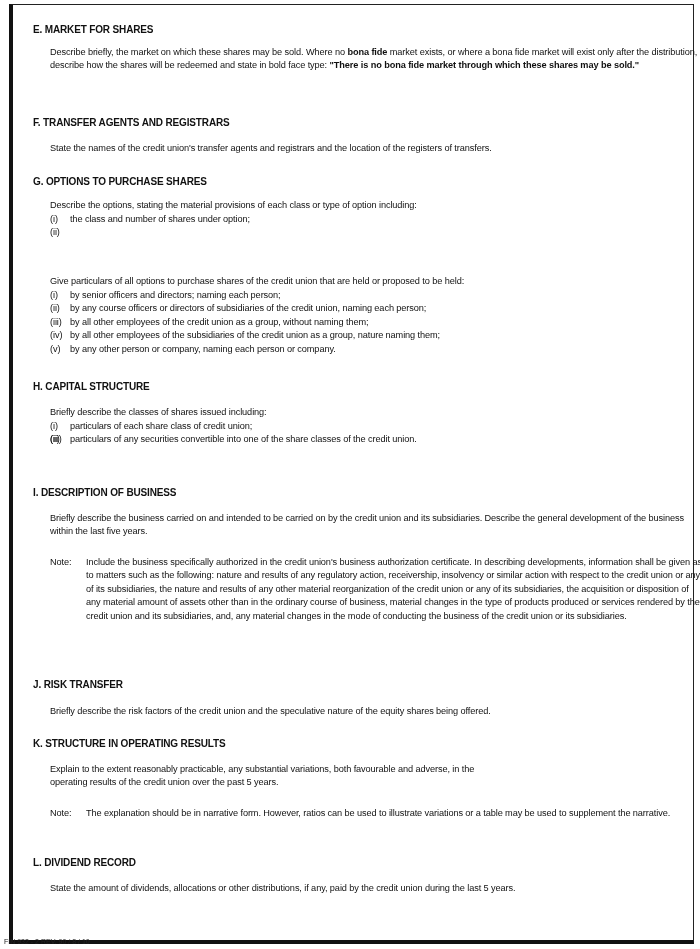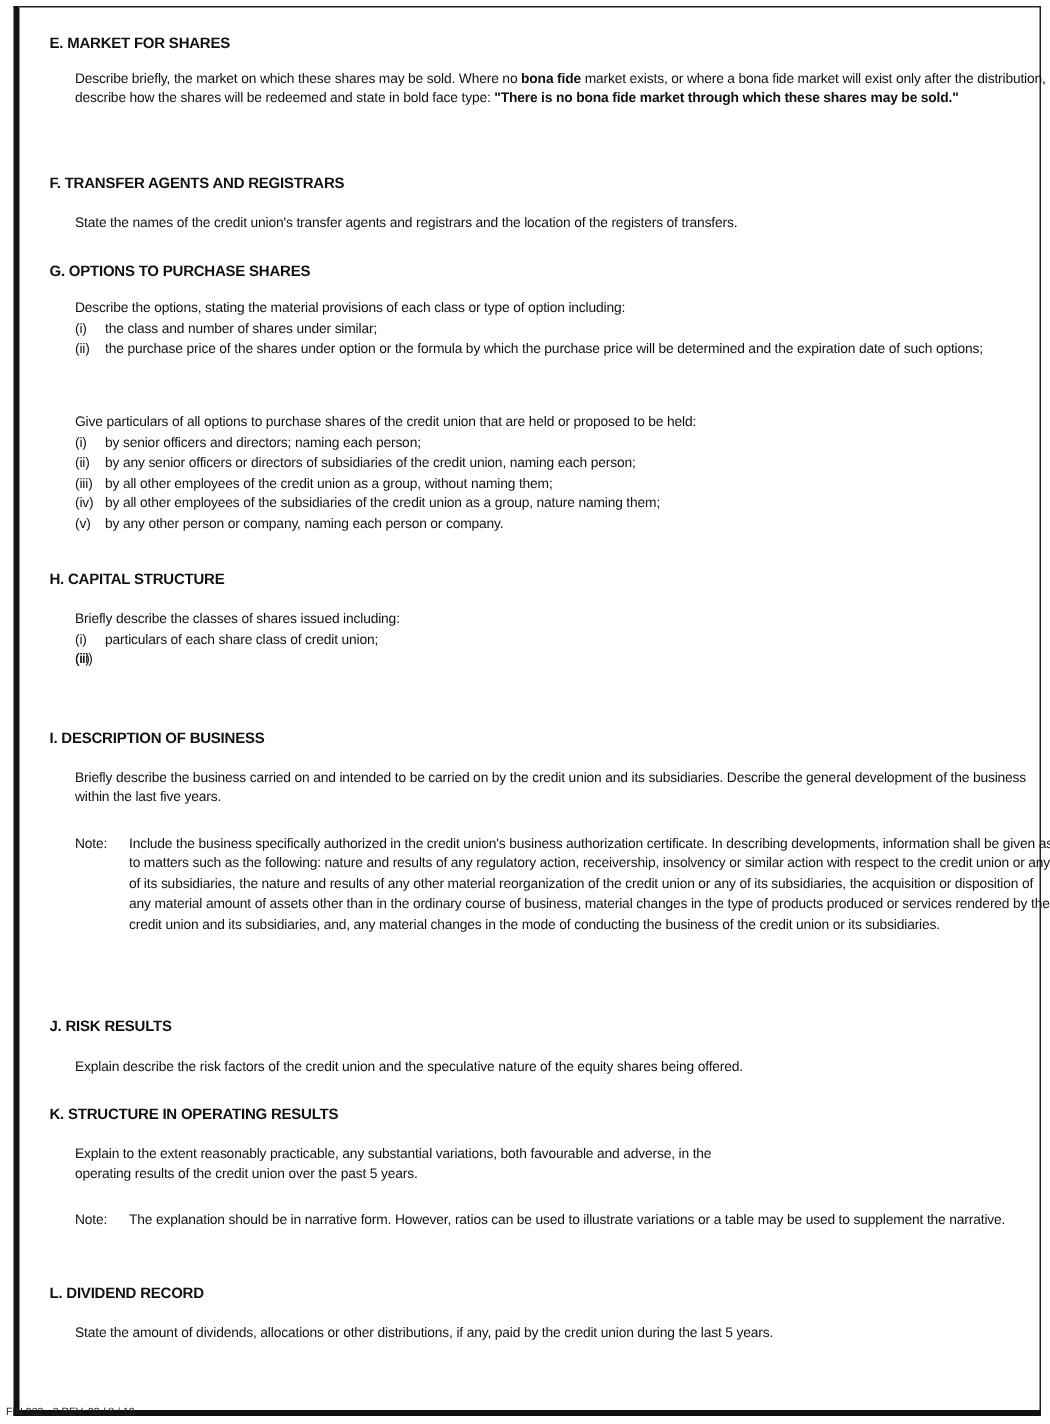--- a/index.html
+++ b/index.html
@@ -99,49 +99,49 @@
     <div class="para" style="top:41px; width:650px;">
       <span>Describe briefly, the market on which these shares may be sold.  Where no </span><b>bona fide</b><span>  market exists, or where a bona fide market will exist only after the distribution, describe how the shares will be redeemed and state in bold face type:  </span><b>"There is no bona fide market through which these shares  may be sold."</b>
     </div>
 
     <div class="sec-title" style="top:111px;">F.  TRANSFER AGENTS AND REGISTRARS</div>
     <div class="para" style="top:137px;">State the names of the credit union's transfer agents and registrars and the location of the registers of transfers.</div>
 
     <div class="sec-title" style="top:170px;">G.  OPTIONS TO PURCHASE SHARES</div>
     <div class="para" style="top:194px;">Describe the options, stating the material provisions of each class or type of option including:</div>
     <ul class="list" style="top:208px;">
-      <li><span class="num">(i)</span><span>the class and number of shares under similar;</span></li>
-      <li><span class="num">(ii)</span><span>the purchase price of the shares under option or the formula by which the purchase price will be determined and the expiration date of such options;</span></li>
+      <li><span class="num">(i)</span><span>the class and number of shares under option;</span></li>
+      <li><span class="num">(ii)</span></li>
     </ul>
     <div class="para" style="top:270px;">Give particulars of all options to purchase shares of the credit union that are held or proposed to be held:</div>
     <ul class="list" style="top:284px;">
       <li><span class="num">(i)</span><span>by senior officers and directors; naming each  person;</span></li>
-      <li><span class="num">(ii)</span><span>by any senior officers or directors of subsidiaries of the credit union, naming each  person;</span></li>
+      <li><span class="num">(ii)</span><span>by any course officers or directors of subsidiaries of the credit union, naming each  person;</span></li>
       <li><span class="num">(iii)</span><span>by all other employees of the credit union as a group, without naming them;</span></li>
       <li><span class="num">(iv)</span><span>by all other employees of the subsidiaries of the credit union as a group, nature naming them;</span></li>
       <li><span class="num">(v)</span><span>by any other person or company, naming each  person or company.</span></li>
     </ul>
 
     <div class="sec-title" style="top:375px;">H.  CAPITAL STRUCTURE</div>
     <div class="para" style="top:401px;">Briefly describe the classes of shares issued including:</div>
     <ul class="list" style="top:415px;">
       <li><span class="num">(i)</span><span>particulars of each share class of credit union;</span></li>
       <li><span class="num">(ii)</span></li>
-      <li><span class="num">(iii)</span></li>
+      <li><span class="num">(iii)</span><span>particulars of any securities convertible into one of the share classes of the credit union.</span></li>
     </ul>
 
     <div class="sec-title" style="top:481px;">I.   DESCRIPTION OF BUSINESS</div>
     <div class="para" style="top:507px; width:652px;">Briefly describe the business carried on and intended to be carried on by the credit union and its subsidiaries.  Describe the general development of the business within the last five years.</div>
     <div class="note" style="top:551px; width:616px;">
       <span class="note-label">Note:</span>
       <span>Include the business specifically authorized in the credit union's business authorization certificate.  In describing developments, information shall be given as to matters such as the following:  nature and results of any regulatory action, receivership, insolvency or similar action with respect to the credit union or any of its subsidiaries, the nature and results of any other material reorganization of the credit union or any of its subsidiaries, the acquisition or disposition of any material amount of assets other than in the ordinary course of business, material changes in the type of products produced or services rendered by the credit union and its subsidiaries, and, any material changes in the mode of conducting the business of the credit union or its subsidiaries.</span>
     </div>
 
-    <div class="sec-title" style="top:673px;">J.  RISK RESULTS</div>
-    <div class="para" style="top:700px;">Explain describe the risk factors of the credit union and the speculative nature of the equity shares being offered.</div>
+    <div class="sec-title" style="top:673px;">J.  RISK TRANSFER</div>
+    <div class="para" style="top:700px;">Briefly describe the risk factors of the credit union and the speculative nature of the equity shares being offered.</div>
 
     <div class="sec-title" style="top:732px;">K.  STRUCTURE IN OPERATING RESULTS</div>
     <div class="para" style="top:758px; width:430px;">Explain to  the extent reasonably practicable, any substantial variations, both favourable and adverse, in the operating results of the credit  union over the past 5 years.</div>
     <div class="note" style="top:802px; width:616px;">
       <span class="note-label">Note:</span>
       <span>The explanation should be in narrative form.  However, ratios can be  used to illustrate variations or a table may be used to supplement the narrative.</span>
     </div>
 
     <div class="sec-title" style="top:851px;">L.  DIVIDEND RECORD</div>
     <div class="para" style="top:877px;">State the amount of dividends, allocations or other distributions, if any, paid by the credit union during the last 5 years.</div>

